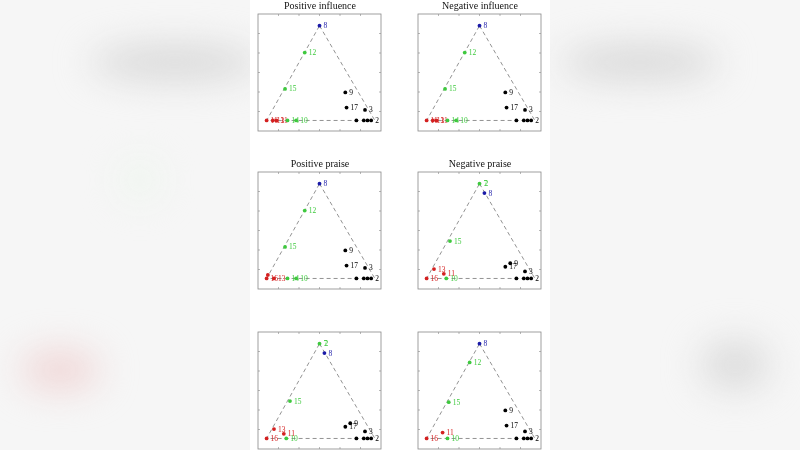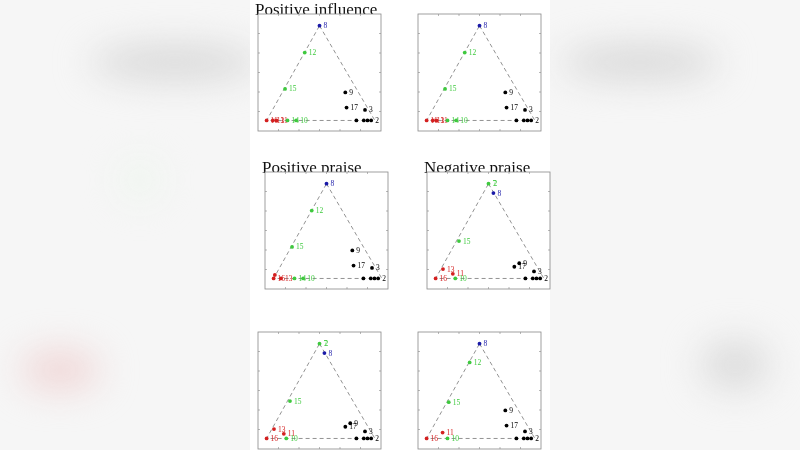--- a/index.html
+++ b/index.html
@@ -8,22 +8,22 @@
     background: #f6f6f6;
     font-family: "Liberation Serif", "DejaVu Serif", serif;
   }
   .bg-blur { position: absolute; border-radius: 50%; filter: blur(18px); }
   .page {
     position: absolute; left: 250px; top: 0; width: 300px; height: 450px;
     background: #ffffff;
   }
   .panel { position: absolute; width: 130px; height: 140px; }
   .panel-title {
-    position: absolute; left: 0; width: 130px; top: 0; 
-    font-size: 17px; color: #111; white-space: nowrap;
+    position: absolute; left: 0; width: 130px; top: 0; text-align: center;
+    font-size: 10px; color: #111; white-space: nowrap;
   }
   .panel svg { position: absolute; left: 0; top: 0; overflow: visible; }
   .pt-label { font-family: "Liberation Serif", "DejaVu Serif", serif; font-size: 7.5px; }
 </style>
 </head>
 <body>
 
 <div class="bg-blur" style="left:90px;top:45px;width:170px;height:35px;background:#d8d8d8;"></div>
 <div class="bg-blur" style="left:560px;top:45px;width:160px;height:35px;background:#d8d8d8;"></div>
 <div class="bg-blur" style="left:20px;top:350px;width:80px;height:40px;background:#f0d6d6;"></div>
@@ -79,20 +79,21 @@
         <circle cx="41.13" cy="120.47" r="1.9" fill="#3ec93e"></circle>
         <text x="45.13" y="122.97" fill="#3ec93e" class="pt-label">10</text>
         <circle cx="101.4" cy="120.47" r="1.9" fill="#000000"></circle>
         <circle cx="108.78" cy="120.47" r="1.9" fill="#000000"></circle>
         <circle cx="112.47" cy="120.47" r="1.9" fill="#000000"></circle>
         <circle cx="116.16000000000001" cy="120.47" r="1.9" fill="#000000"></circle>
         <text x="120.16000000000001" y="122.97" fill="#000000" class="pt-label">2</text>
       </svg>
   </div>
   <div class="panel" style="left:165px;top:0px;">
+    <div class="panel-title">Negative influence</div>
     <svg width="130" height="140">
         <rect x="3" y="14" width="123" height="117" fill="#fff" stroke="#888888" stroke-width="0.8"></rect>
         <line x1="23.5" y1="14" x2="23.5" y2="16" stroke="#888888" stroke-width="0.6"></line>
         <line x1="23.5" y1="131" x2="23.5" y2="129" stroke="#888888" stroke-width="0.6"></line>
         <line x1="3" y1="33.5" x2="5" y2="33.5" stroke="#888888" stroke-width="0.6"></line>
         <line x1="126" y1="33.5" x2="124" y2="33.5" stroke="#888888" stroke-width="0.6"></line>
         <line x1="44" y1="14" x2="44" y2="16" stroke="#888888" stroke-width="0.6"></line>
         <line x1="44" y1="131" x2="44" y2="129" stroke="#888888" stroke-width="0.6"></line>
         <line x1="3" y1="53" x2="5" y2="53" stroke="#888888" stroke-width="0.6"></line>
         <line x1="126" y1="53" x2="124" y2="53" stroke="#888888" stroke-width="0.6"></line>
@@ -131,21 +132,21 @@
         <text x="36.519999999999996" y="122.97" fill="#3ec93e" class="pt-label">14</text>
         <circle cx="41.13" cy="120.47" r="1.9" fill="#3ec93e"></circle>
         <text x="45.13" y="122.97" fill="#3ec93e" class="pt-label">10</text>
         <circle cx="101.4" cy="120.47" r="1.9" fill="#000000"></circle>
         <circle cx="108.78" cy="120.47" r="1.9" fill="#000000"></circle>
         <circle cx="112.47" cy="120.47" r="1.9" fill="#000000"></circle>
         <circle cx="116.16000000000001" cy="120.47" r="1.9" fill="#000000"></circle>
         <text x="120.16000000000001" y="122.97" fill="#000000" class="pt-label">2</text>
       </svg>
   </div>
-  <div class="panel" style="left:12px;top:158px;text-decoration:underline;">
+  <div class="panel" style="left:5px;top:158px;text-decoration:underline;">
     <div class="panel-title">Positive praise</div>
     <svg width="130" height="140">
         <rect x="3" y="14" width="123" height="117" fill="#fff" stroke="#888888" stroke-width="0.8"></rect>
         <line x1="23.5" y1="14" x2="23.5" y2="16" stroke="#888888" stroke-width="0.6"></line>
         <line x1="23.5" y1="131" x2="23.5" y2="129" stroke="#888888" stroke-width="0.6"></line>
         <line x1="3" y1="33.5" x2="5" y2="33.5" stroke="#888888" stroke-width="0.6"></line>
         <line x1="126" y1="33.5" x2="124" y2="33.5" stroke="#888888" stroke-width="0.6"></line>
         <line x1="44" y1="14" x2="44" y2="16" stroke="#888888" stroke-width="0.6"></line>
         <line x1="44" y1="131" x2="44" y2="129" stroke="#888888" stroke-width="0.6"></line>
         <line x1="3" y1="53" x2="5" y2="53" stroke="#888888" stroke-width="0.6"></line>
@@ -184,21 +185,21 @@
         <text x="36.519999999999996" y="122.97" fill="#3ec93e" class="pt-label">14</text>
         <circle cx="41.13" cy="120.47" r="1.9" fill="#3ec93e"></circle>
         <text x="45.13" y="122.97" fill="#3ec93e" class="pt-label">10</text>
         <circle cx="101.4" cy="120.47" r="1.9" fill="#000000"></circle>
         <circle cx="108.78" cy="120.47" r="1.9" fill="#000000"></circle>
         <circle cx="112.47" cy="120.47" r="1.9" fill="#000000"></circle>
         <circle cx="116.16000000000001" cy="120.47" r="1.9" fill="#000000"></circle>
         <text x="120.16000000000001" y="122.97" fill="#000000" class="pt-label">2</text>
       </svg>
   </div>
-  <div class="panel" style="left:174px;top:158px;">
+  <div class="panel" style="left:165px;top:158px;">
     <div class="panel-title">Negative praise</div>
     <svg width="130" height="140">
         <rect x="3" y="14" width="123" height="117" fill="#fff" stroke="#888888" stroke-width="0.8"></rect>
         <line x1="23.5" y1="14" x2="23.5" y2="16" stroke="#888888" stroke-width="0.6"></line>
         <line x1="23.5" y1="131" x2="23.5" y2="129" stroke="#888888" stroke-width="0.6"></line>
         <line x1="3" y1="33.5" x2="5" y2="33.5" stroke="#888888" stroke-width="0.6"></line>
         <line x1="126" y1="33.5" x2="124" y2="33.5" stroke="#888888" stroke-width="0.6"></line>
         <line x1="44" y1="14" x2="44" y2="16" stroke="#888888" stroke-width="0.6"></line>
         <line x1="44" y1="131" x2="44" y2="129" stroke="#888888" stroke-width="0.6"></line>
         <line x1="3" y1="53" x2="5" y2="53" stroke="#888888" stroke-width="0.6"></line>

